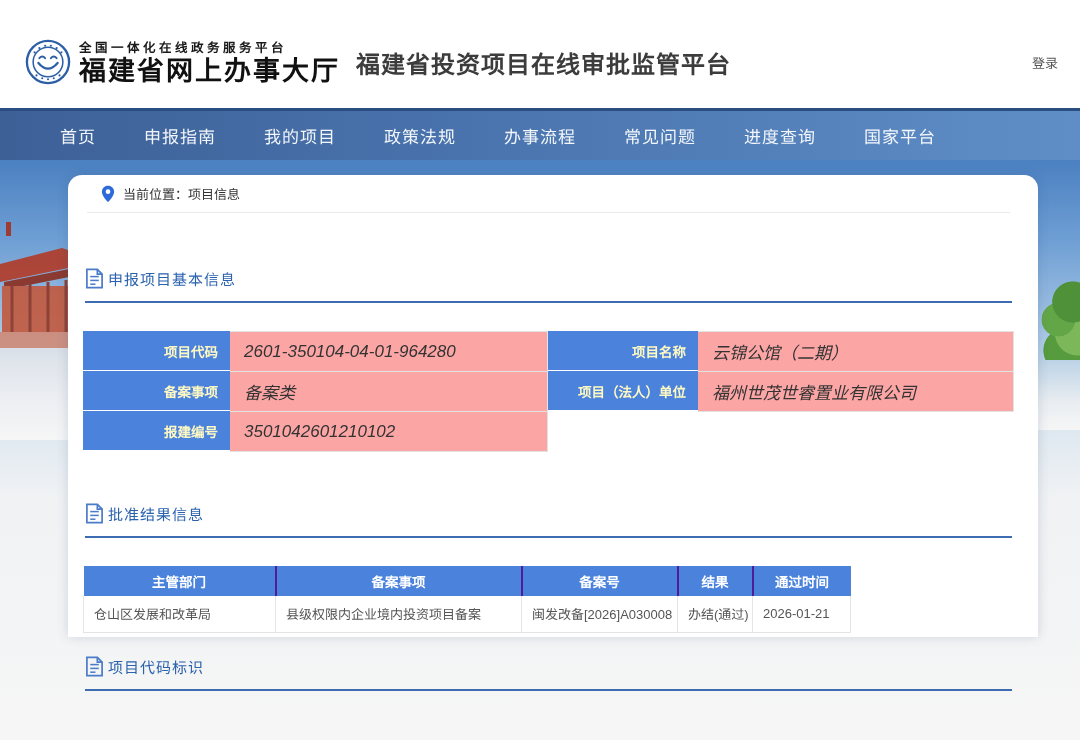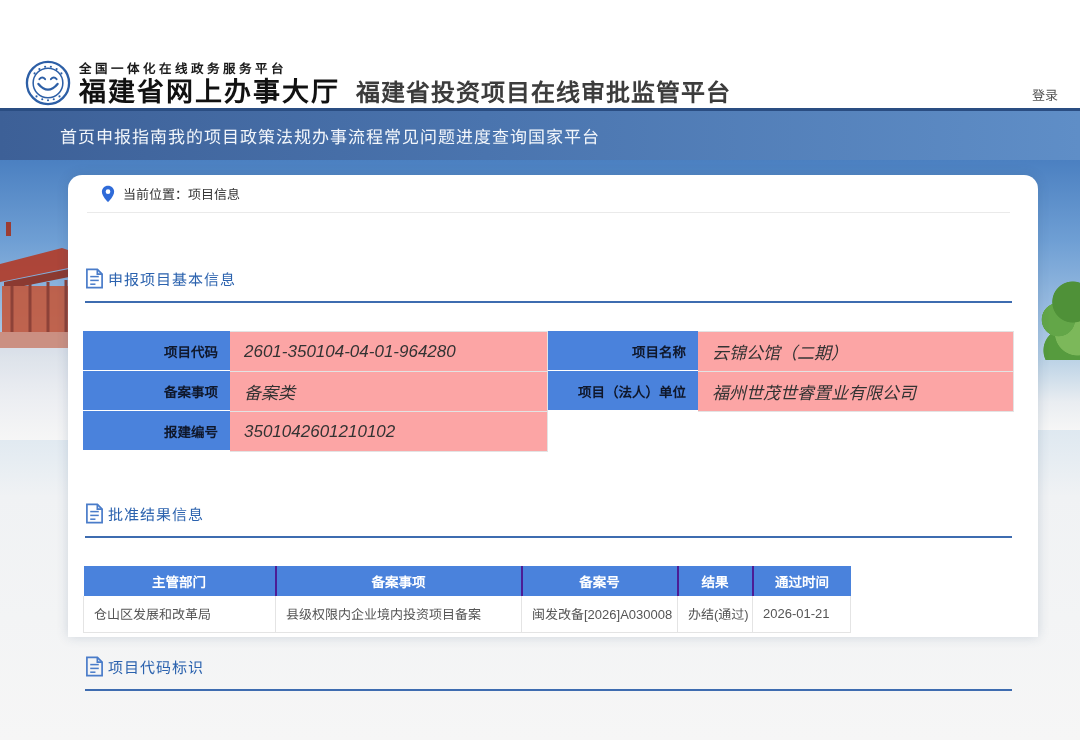--- a/index.html
+++ b/index.html
@@ -4,22 +4,22 @@
 <style>
   * { margin:0; padding:0; box-sizing:border-box; }
   html,body { width:1080px; height:740px; }
   body {
     font-family:"Liberation Sans","DejaVu Sans",sans-serif;
     position:relative; overflow:hidden; background:#ffffff;
   }
 
   
   .header {
-    position:absolute; top:0; left:0; width:1080px; height:108px;
-    background:#ffffff; display:flex; align-items:flex-end; padding:0 20px 0 25px;
+    position:absolute; top:8px; left:0; width:1080px; height:108px;
+    background:#ffffff; display:flex; align-items:center; padding:0 20px 0 25px;
   }
   .logo-group { display:flex; align-items:center; }
   .logo-badge { width:46px; height:46px; flex:0 0 46px; }
   .logo-text { margin-left:8px; }
   .logo-line1 {
     font-size:12.5px; font-weight:bold; color:#1a1a1a; letter-spacing:3.5px; white-space:nowrap;
   }
   .logo-line2 {
     font-family:"Liberation Serif","DejaVu Serif",serif;
     font-size:27px; font-weight:bold; color:#111; letter-spacing:2px; line-height:1.15; white-space:nowrap;
@@ -29,21 +29,21 @@
   }
   .login-link {
     margin-left:auto; font-size:13px; color:#555; cursor:pointer; padding:4px 2px;
   }
 
   
   .nav {
     position:absolute; top:108px; left:0; width:1080px; height:52px;
     background:linear-gradient(90deg,#3d6097 0%,#4a74ae 45%,#5f8ec7 100%);
     border-top:3px solid #2a4d82;
-    display:flex; align-items:center; padding-left:60px; 
+    display:flex; align-items:center; padding-left:60px; gap:48px;
   }
   .nav-item {
     color:#f2f6fb; font-size:17px; letter-spacing:1px; cursor:pointer; white-space:nowrap;
   }
 
   
   .page-bg {
     position:absolute; top:160px; left:0; width:1080px; height:580px;
     background:linear-gradient(180deg,#4b80c1 0%,#6f9fd4 14%,#a9c7e5 30%,#dce7f0 45%,#f0f2f4 58%,#f6f6f6 100%);
   }
@@ -86,21 +86,21 @@
   }
   .doc-icon { width:19px; height:21px; }
   .section-title { font-size:15px; color:#2b62ae; letter-spacing:1px; }
 
   
   .info-grid { display:flex; margin-top:28px; }
   .info-col-left  { width:465px; }
   .info-col-right { width:466px; }
   .info-row { display:flex; height:40px; }
   .info-label {
-    background:#4a82dc; color:#0f172a; font-size:13.5px; font-weight:bold;
+    background:#4a82dc; color:#fef9c3; font-size:13.5px; font-weight:bold;
     display:flex; align-items:center; justify-content:flex-end;
     padding-right:12px; border-bottom:1px solid #fff; white-space:nowrap;
   }
   .info-col-left  .info-label { width:147px; }
   .info-col-right .info-label { width:150px; }
   .info-value {
     flex:1; background:#fca5a5; font-size:17px; color:#333;
     display:flex; align-items:center; padding-left:14px;
     border:1px solid #e3e3e3; border-left:none; margin-bottom:-1px;font-style:italic;
   }

